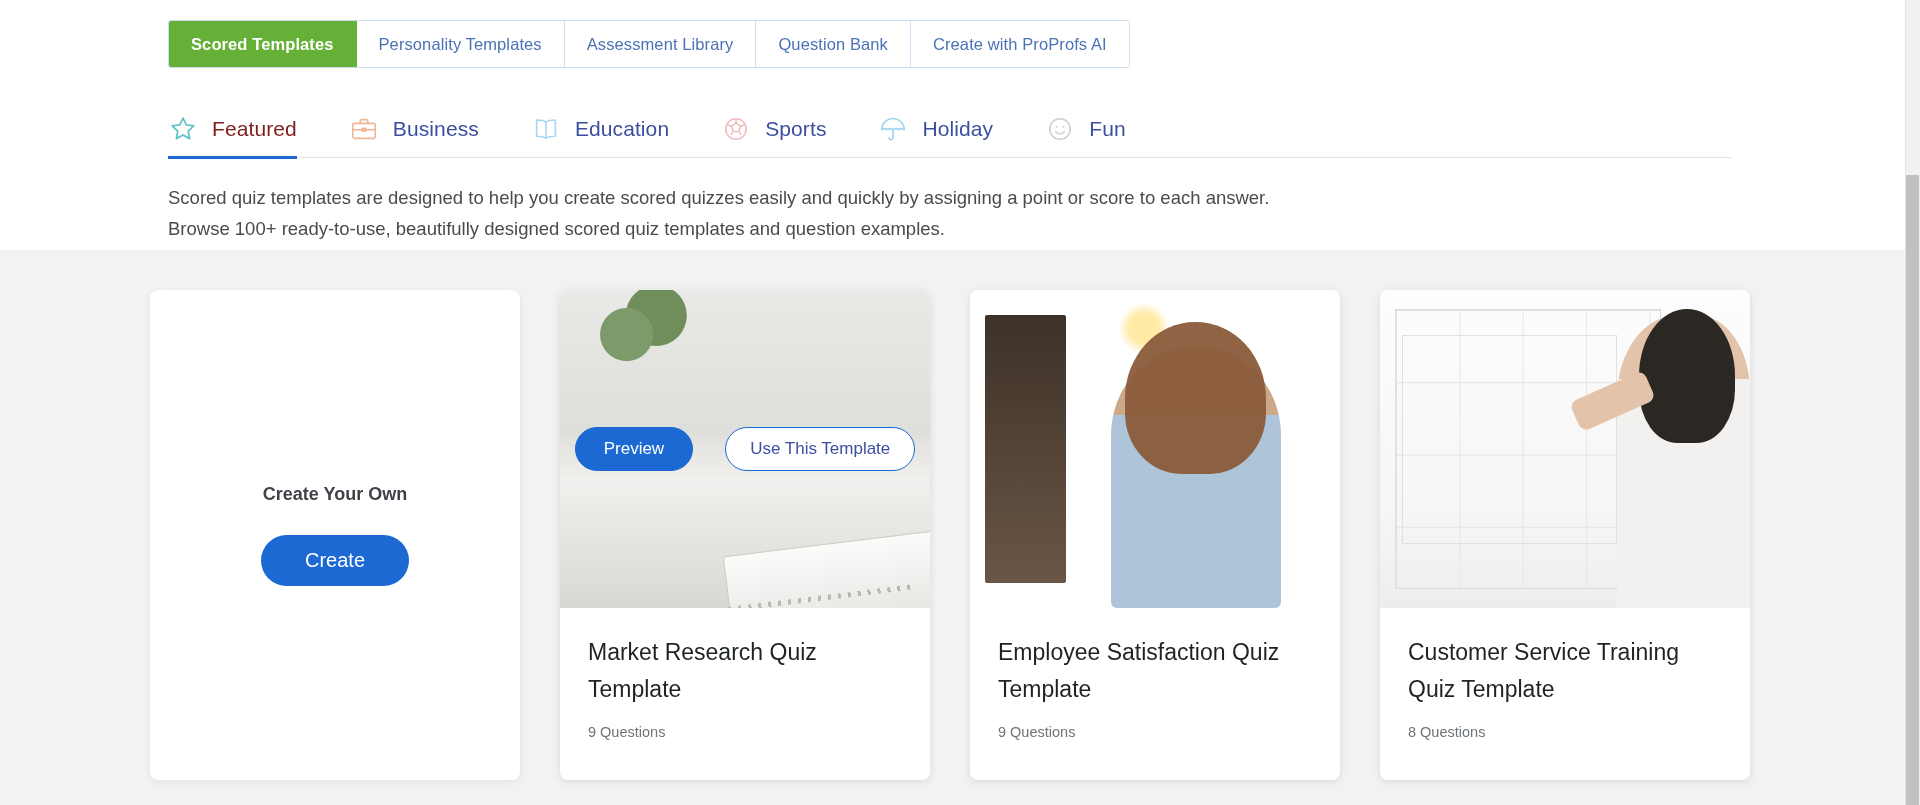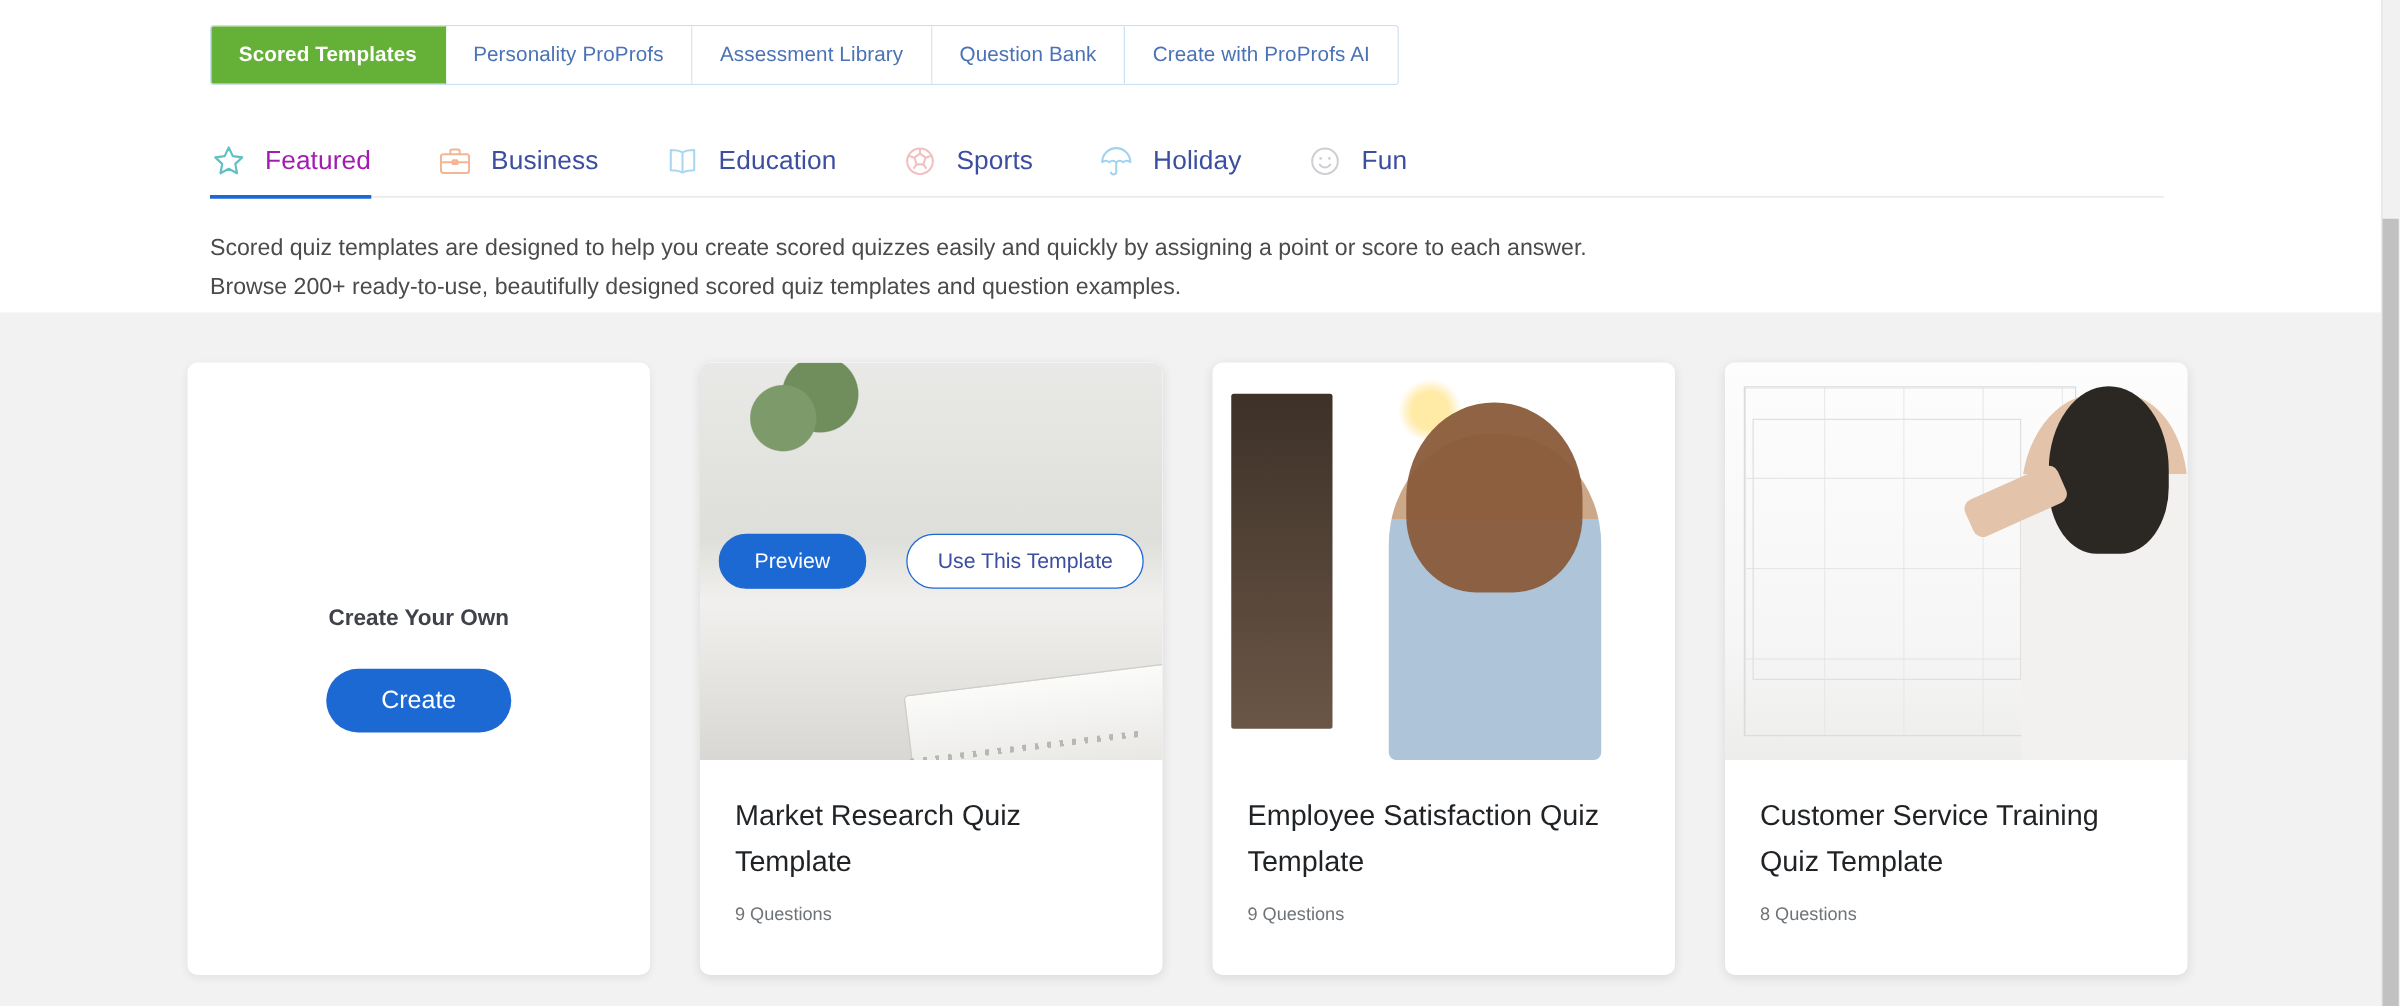--- a/index.html
+++ b/index.html
@@ -63,21 +63,21 @@
     height: 58px;
     margin-right: 52px;
     cursor: pointer;
     position: relative;
   }
   .cat-label {
     font-size: 21px;
     color: #3c4ea0;
     letter-spacing: .1px;
   }
-  .cat.active .cat-label { color: #a21caf; }
+  .cat.active .cat-label { color: #7f1d1d; }
   .cat.active::after {
     content: "";
     position: absolute; left: 0; right: 0; bottom: -1px;
     height: 3px; background: #1c69d4;
   }
   .cat-icon { width: 30px; height: 30px; display: block; flex: none; }
 
   
   .desc {
     position: absolute; left: 168px; top: 182px;
@@ -272,21 +272,21 @@
 
 <div class="page">
 
   <div class="top-band">
 
     <div class="tabs">
       <div class="tab active">
         <span>Scored Templates</span>
       </div>
       <div class="tab">
-        <span>Personality ProProfs</span>
+        <span>Personality Templates</span>
       </div>
       <div class="tab">
         <span>Assessment Library</span>
       </div>
       <div class="tab">
         <span>Question Bank</span>
       </div>
       <div class="tab">
         <span>Create with ProProfs AI</span>
       </div>
@@ -356,21 +356,21 @@
             <path d="M8.6 14.1c.9 1.3 2 1.9 3.4 1.9s2.5-.6 3.4-1.9"></path>
           </svg>
         </span>
         <span class="cat-label">Fun</span>
       </div>
 
     </div>
 
     <div class="desc">
       <div>Scored quiz templates are designed to help you create scored quizzes easily and quickly by assigning a point or score to each answer.</div>
-      <div>Browse 200+ ready-to-use, beautifully designed scored quiz templates and question examples.</div>
+      <div>Browse 100+ ready-to-use, beautifully designed scored quiz templates and question examples.</div>
     </div>
   </div>
 
   <div class="content">
     <div class="card-row">
 
       <div class="card create">
         <div class="create-title">Create Your Own</div>
         <button class="create-btn">Create</button>
       </div>

